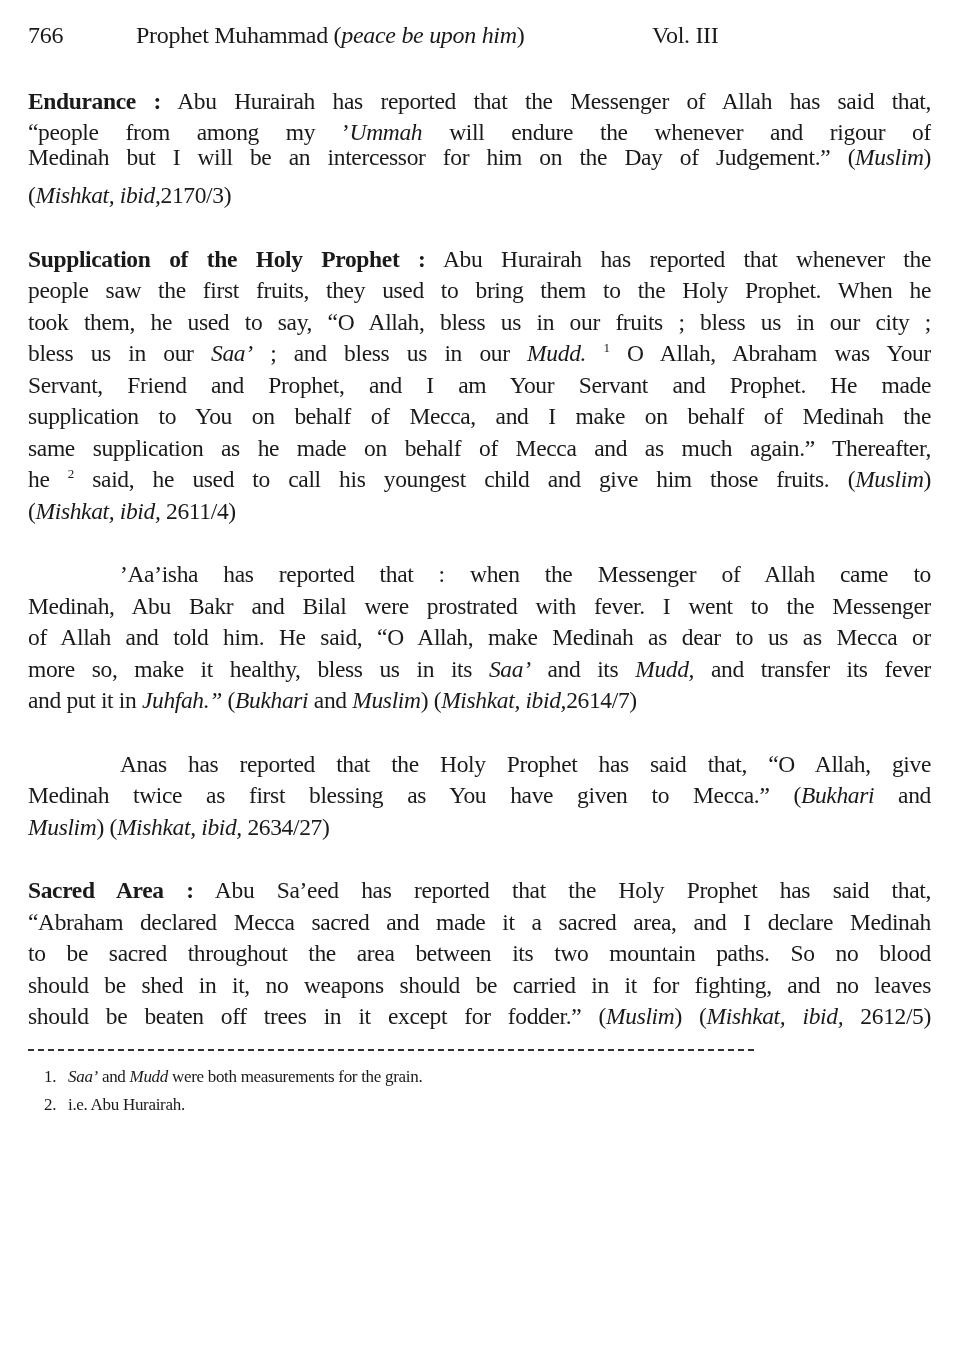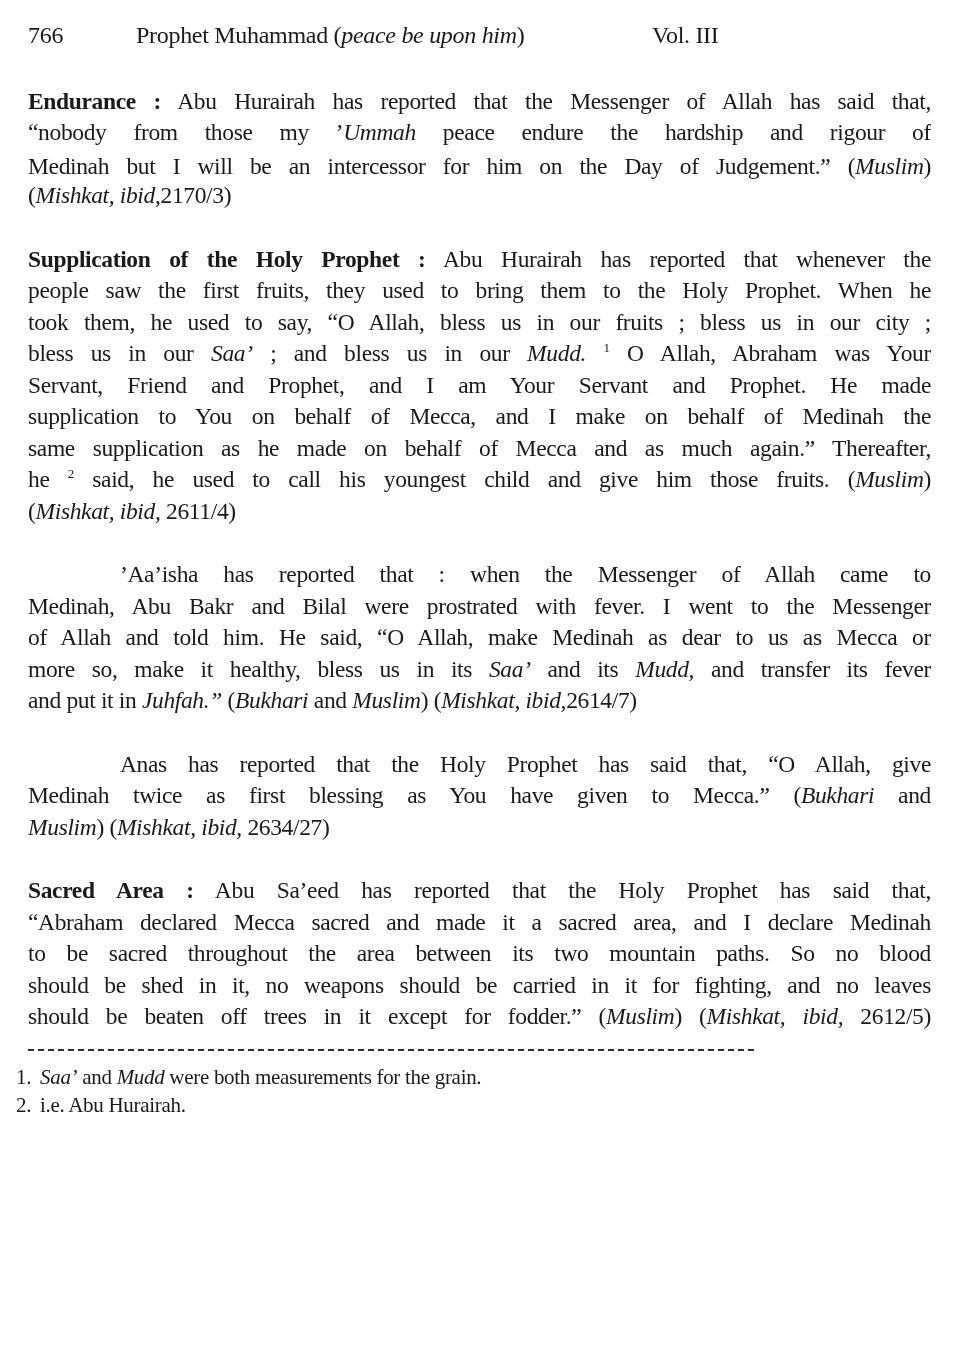--- a/index.html
+++ b/index.html
@@ -8,36 +8,36 @@
   .hdr { position: absolute; top: 22px; font-size: 24px; letter-spacing: -0.3px; }
   .line { position: absolute; left: 28px; width: 903px; font-size: 23.5px; line-height: 31px;
           white-space: nowrap; letter-spacing: -0.35px; }
   .just { text-align: justify; text-align-last: justify; white-space: normal; height: 31px; overflow: hidden; }
   .indent { left: 120px; width: 811px; }
   b { font-weight: bold; }
   i { font-style: italic; }
   sup { font-size: 13px; vertical-align: 9px; line-height: 0; }
   .rule { position: absolute; left: 28px; top: 1049px; width: 726px; height: 0;
           border-top: 2px dashed #333; }
-  .fn { position: absolute; left: 16px; font-size: 21px; line-height: 22px; letter-spacing: -0.3px; white-space: nowrap; }
+  .fn { position: absolute; left: 44px; font-size: 17px; line-height: 22px; letter-spacing: -0.3px; white-space: nowrap; }
   .fn .num { display: inline-block; width: 24px; }
 </style>
 </head>
 <body>
 
 <div>
   <span class="hdr" style="left:28px">766</span>
   <span class="hdr" style="left:136px"><span>Prophet Muhammad (</span><i>peace be upon him</i><span>)</span></span>
   <span class="hdr" style="left:652px">Vol. III</span>
 </div>
 
 <div>
   <div class="line just" style="top:86px"><b>Endurance :</b><span> Abu Hurairah has reported that the Messenger of Allah has said that,</span></div>
-  <div class="line just" style="top:117px"><span>“nobody from those my ’</span><i>Ummah</i><span> peace endure the hardship and rigour of</span></div>
-  <div class="line just" style="top:151px"><span>Medinah but I will be an intercessor for him on the Day of Judgement.” (</span><i>Muslim</i><span>)</span></div>
+  <div class="line just" style="top:117px"><span>“people from among my ’</span><i>Ummah</i><span> will endure the whenever and rigour of</span></div>
+  <div class="line just" style="top:142px"><span>Medinah but I will be an intercessor for him on the Day of Judgement.” (</span><i>Muslim</i><span>)</span></div>
   <div class="line" style="top:180px"><span>(</span><i>Mishkat, ibid,</i><span>2170/3)</span></div>
 </div>
 
 <div>
   <div class="line just" style="top:244px"><b>Supplication of the Holy Prophet :</b><span> Abu Hurairah has reported that whenever the</span></div>
   <div class="line just" style="top:275px">people saw the first fruits, they used to bring them to the Holy Prophet. When he</div>
   <div class="line just" style="top:307px">took them, he used to say, “O Allah, bless us in our fruits ; bless us in our city ;</div>
   <div class="line just" style="top:338px"><span>bless us in our </span><i>Saa’</i><span> ; and bless us in our </span><i>Mudd.</i> <sup>1</sup><span> O Allah, Abraham was Your</span></div>
   <div class="line just" style="top:370px">Servant, Friend and Prophet, and I am Your Servant and Prophet. He made</div>
   <div class="line just" style="top:401px">supplication to You on behalf of Mecca, and I make on behalf of Medinah the</div>

